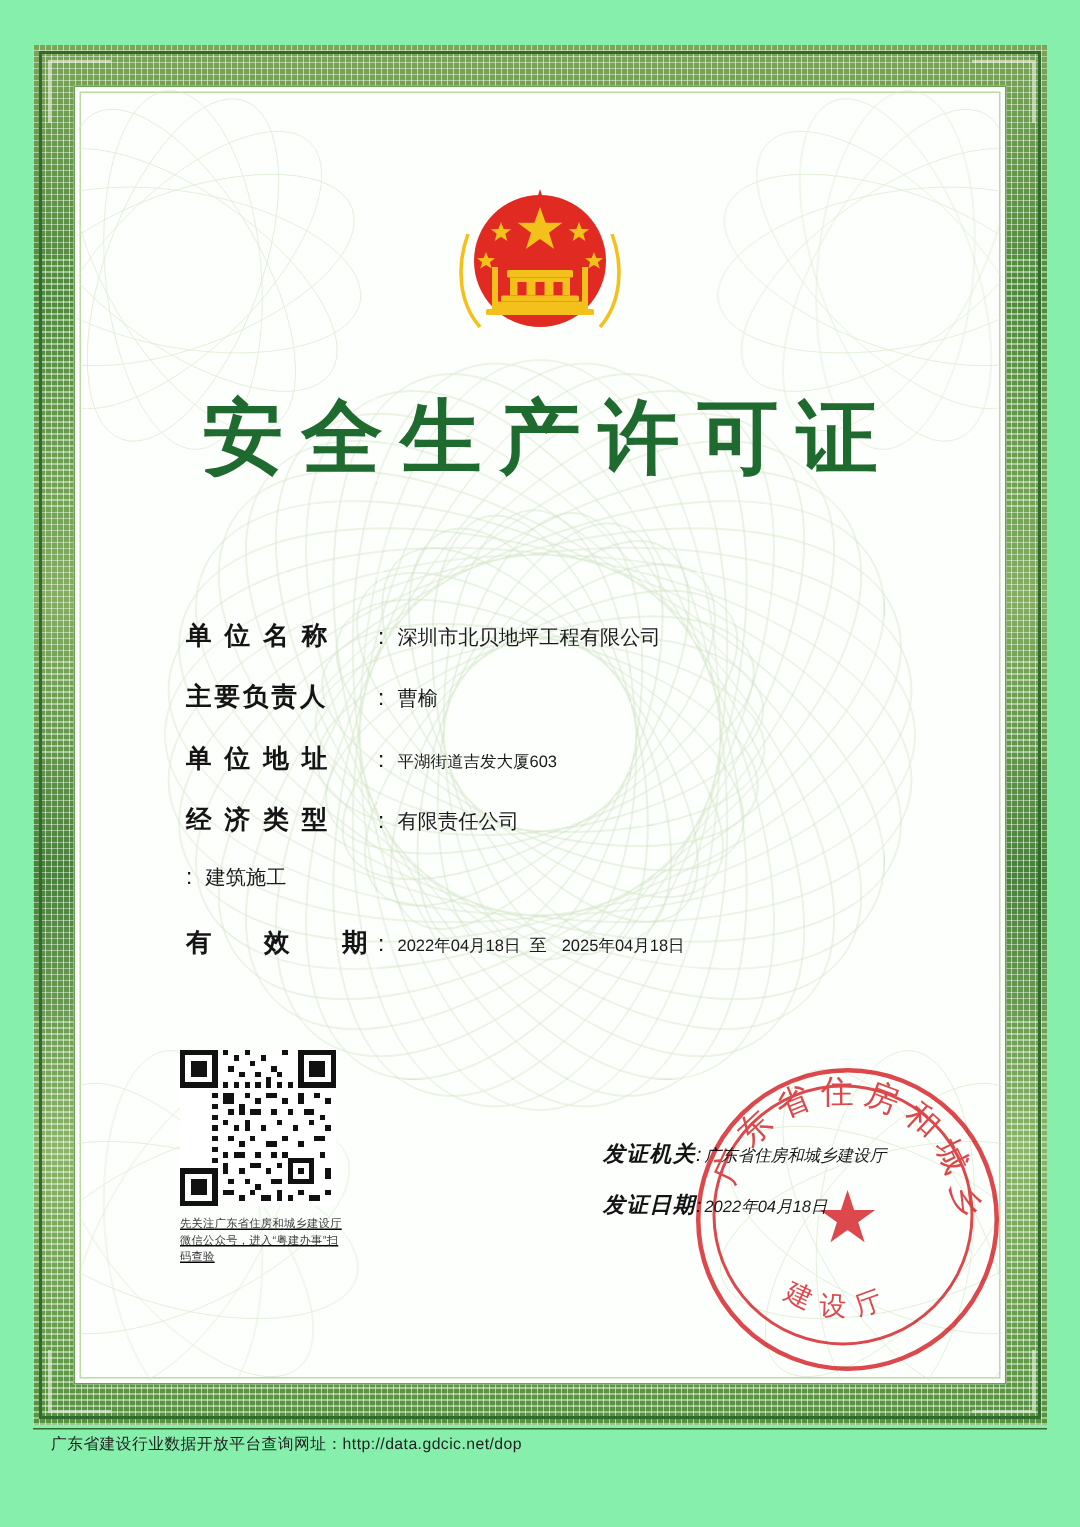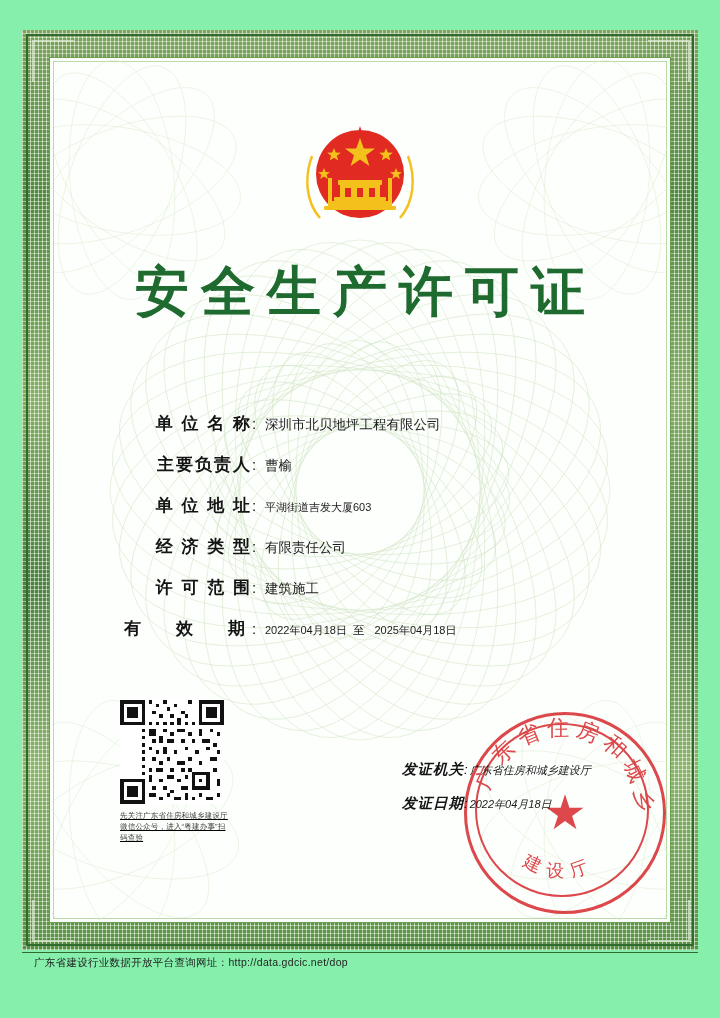--- a/index.html
+++ b/index.html
@@ -148,21 +148,20 @@
     height: 41px;
   }
   .field-label {
     width: 128px;
     flex: 0 0 128px;
     font-size: 17px;
     font-weight: bold;
     color: #141414;
     letter-spacing: 2px;
     white-space: nowrap;
-    text-align: right;
   }
   .field-label.wide-space { letter-spacing: 9px; }
   .field-colon {
     flex: 0 0 9px;
     font-size: 15px;
     color: #141414;
   }
   .field-value {
     font-size: 13.5px;
     color: #1a1a1a;
@@ -425,21 +424,20 @@
         <span class="field-value sm">平湖街道吉发大厦603</span>
       </div>
 
       <div class="field-row">
         <span class="field-label">经 济 类 型</span>
         <span class="field-colon">:</span>
         <span class="field-value">有限责任公司</span>
       </div>
 
       <div class="field-row">
-        <span class="field-label">许 可 范 围</span>
         <span class="field-colon">:</span>
         <span class="field-value">建筑施工</span>
       </div>
 
       <div class="field-row validity">
         <span class="field-label wide-space">有　效　期</span>
         <span class="field-colon">:</span>
         <span class="field-value sm">2022年04月18日</span>
         <span class="mid">至</span>
         <span class="field-value sm">2025年04月18日</span>

